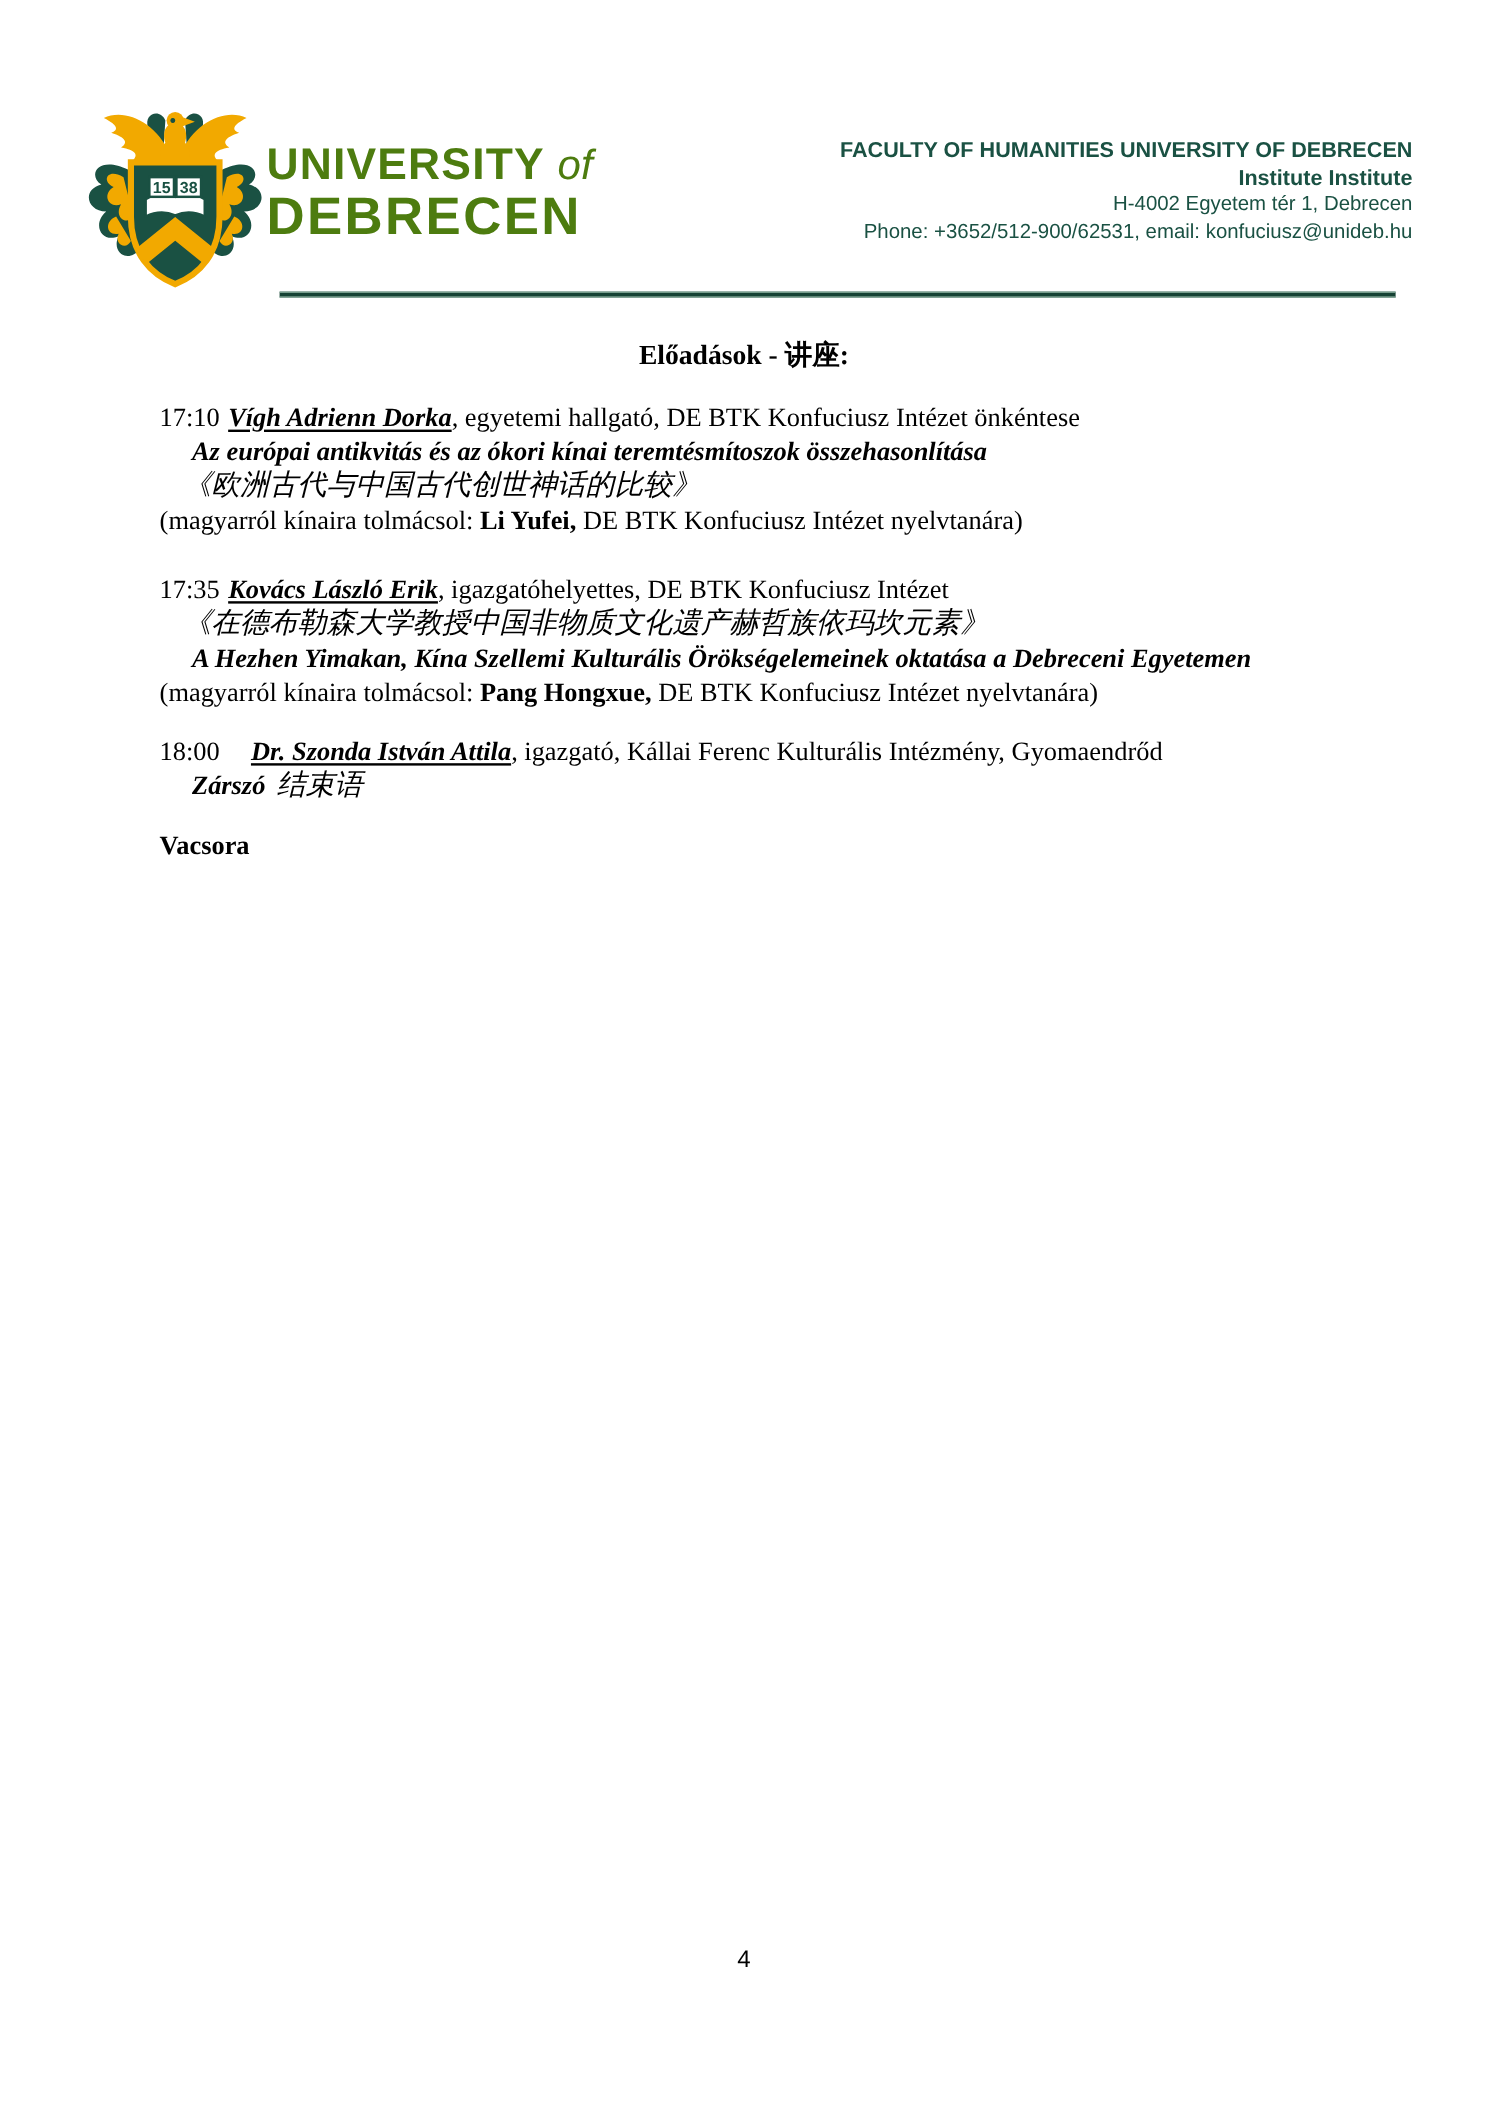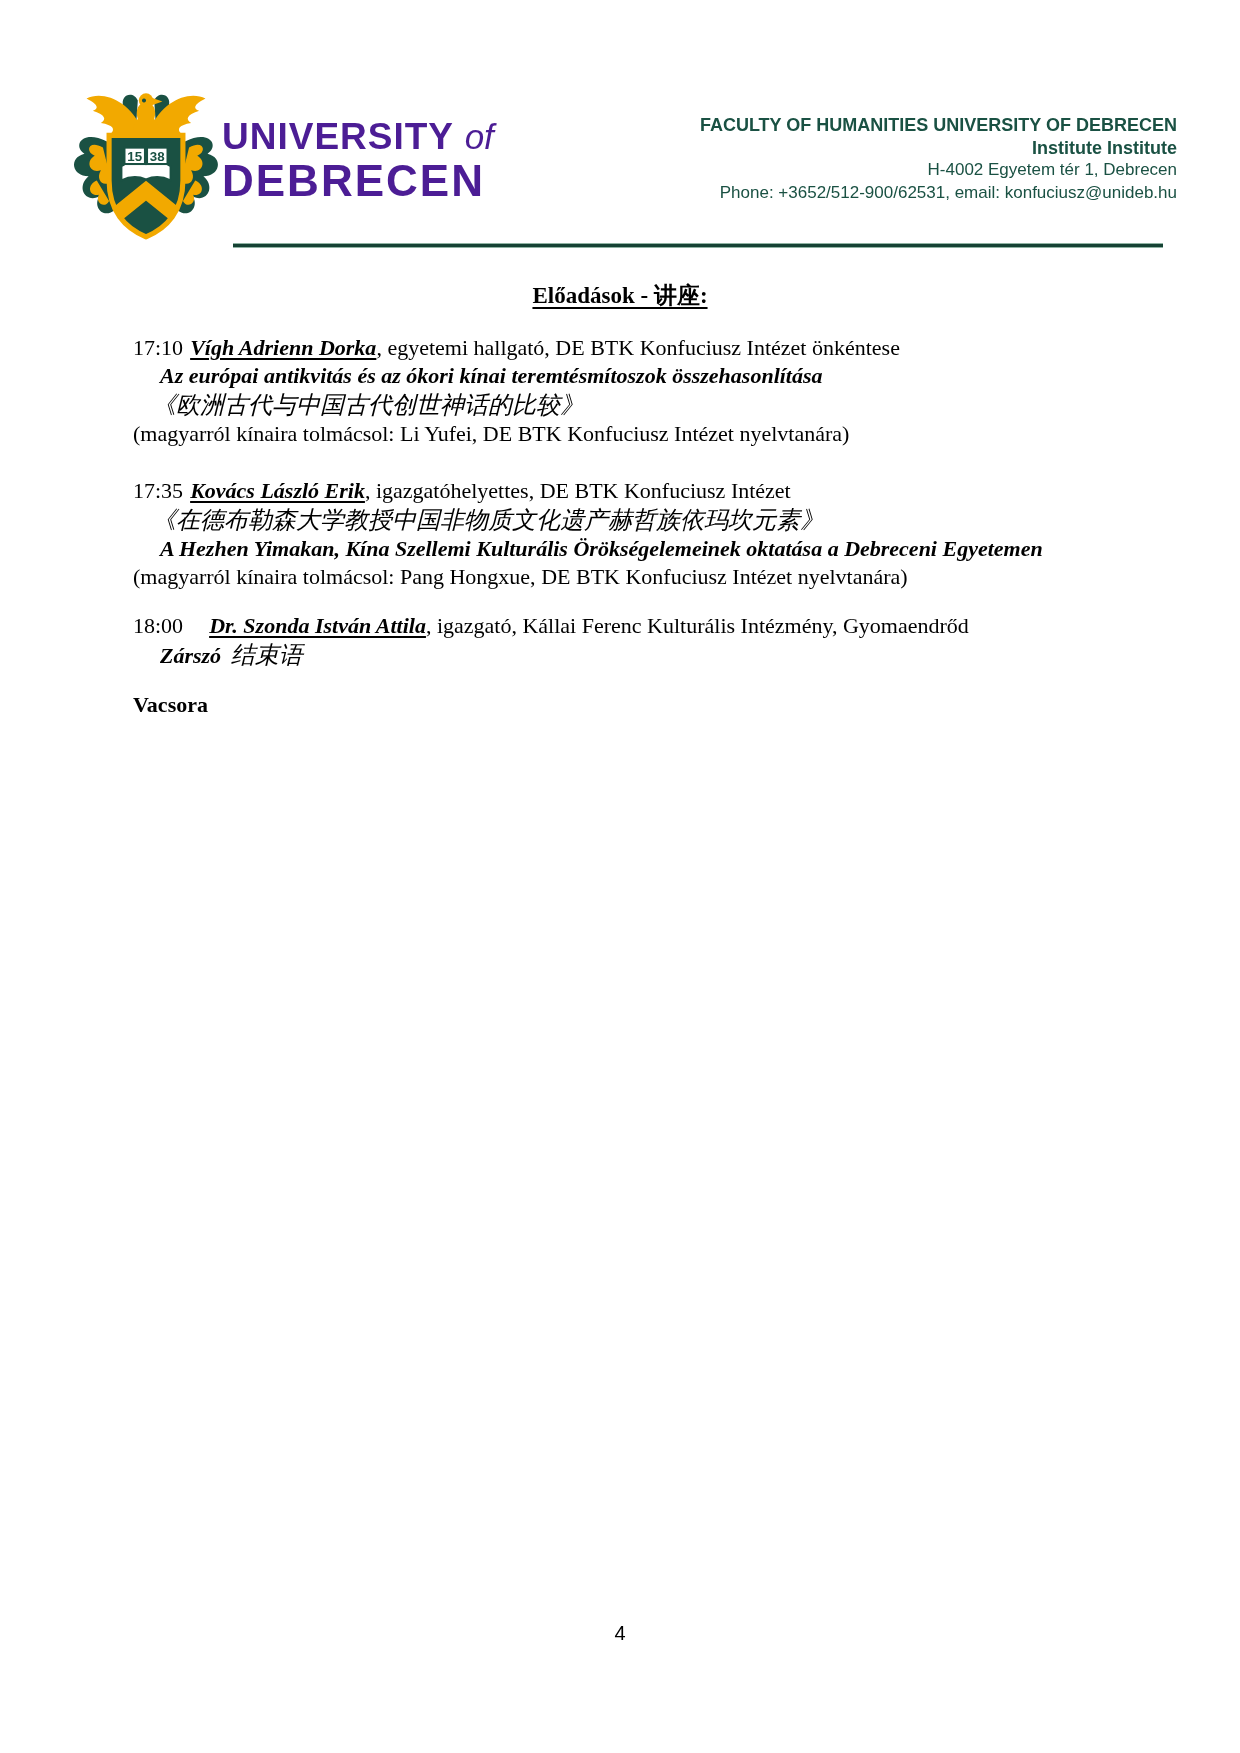--- a/index.html
+++ b/index.html
@@ -11,21 +11,21 @@
     font-family:"Liberation Serif","DejaVu Serif",serif;
     color:#000;
     overflow:hidden;
   }
 
   
   .crest{position:absolute;left:68px;top:82px;width:156px;height:162px;}
   .wordmark{
     position:absolute;left:222px;top:118px;
     font-family:"Liberation Sans","DejaVu Sans",sans-serif;
-    color:#4c1d95;line-height:1;
+    color:#4d7c0f;line-height:1;
   }
   .wm-line1{font-size:37px;font-weight:bold;letter-spacing:1px;white-space:nowrap;}
   .wm-of{font-weight:400;font-style:italic;font-size:35px;letter-spacing:0;}
   .wm-line2{font-size:44px;font-weight:bold;letter-spacing:2px;margin-top:4px;white-space:nowrap;}
 
   .contact{
     position:absolute;right:63px;top:114px;width:620px;
     text-align:right;
     font-family:"Liberation Sans","DejaVu Sans",sans-serif;
     color:#1A5143;
@@ -39,32 +39,31 @@
     background:#164234;
     border-top:1px solid #8fb3a3;
     border-bottom:1px solid #8fb3a3;
   }
 
   
   .heading{
     position:absolute;left:0;top:280px;width:100%;
     text-align:center;
     font-size:23px;font-weight:bold;
-    text-decoration:underline;
     text-decoration-thickness:2px;
     text-underline-offset:4px;
   }
 
   .entry{position:absolute;left:133px;right:55px;font-size:22px;}
   .entry .line{line-height:28px;white-space:nowrap;}
   .entry .zh{font-size:24px;line-height:30px;font-style:italic;padding-left:19px;}
   .entry .title-hu{font-weight:bold;font-style:italic;padding-left:27px;}
   .name{font-weight:bold;text-decoration:underline;text-decoration-thickness:2px;text-underline-offset:3px;margin-left:7px;font-style:italic;}
   .name-wide{margin-left:26px;}
-  .interp-name{font-weight:normal;}
+  .interp-name{font-weight:bold;}
   #entry-1{top:334px;}
   #entry-2{top:477px;}
   #entry-3{top:612px;}
   .closing-line{
     position:absolute;left:133px;top:692px;
     font-size:22px;font-weight:bold;
   }
   .pagenum{
     position:absolute;left:0;top:1622px;width:100%;
     text-align:center;

